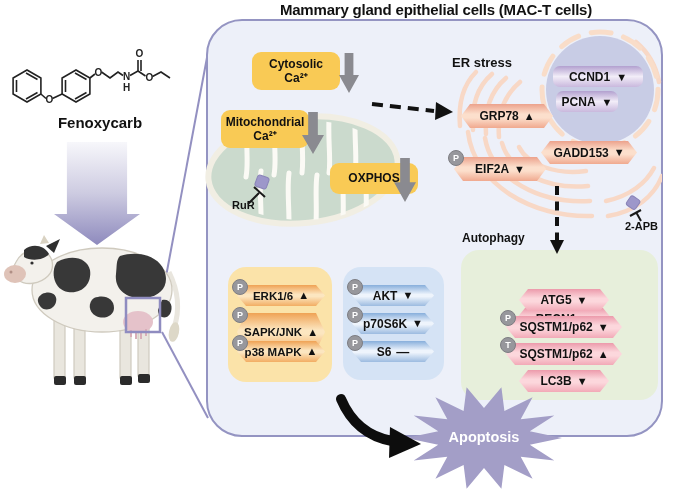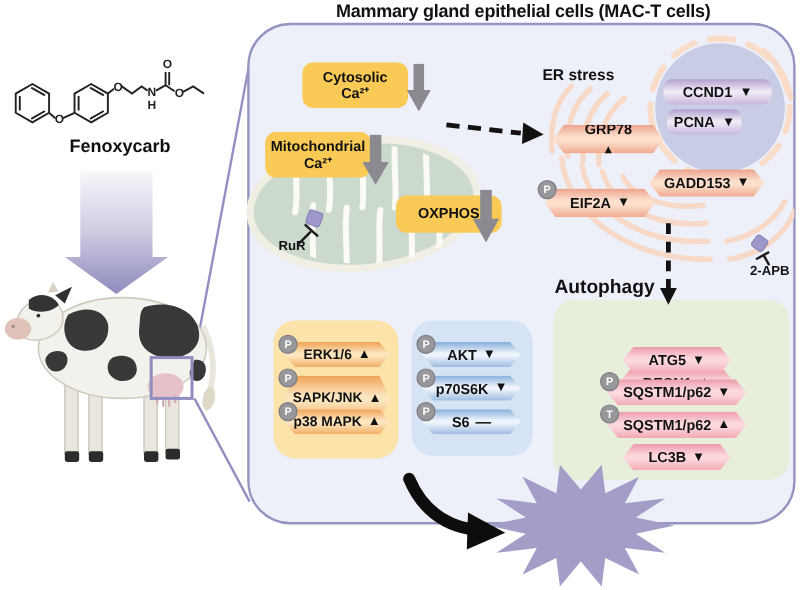--- a/index.html
+++ b/index.html
@@ -164,21 +164,21 @@
 
   <div class="abs purplep" style="left:553px;top:66px;width:90px;height:21px;">
     <span>CCND1</span>
     <span class="tri" style="font-size:11px;">▼</span>
   </div>
   <div class="abs purplep" style="left:556px;top:91px;width:62px;height:21px;">
     <span>PCNA</span>
     <span class="tri" style="font-size:11px;">▼</span>
   </div>
 
-  <div class="abs pill salmon" style="left:461px;top:104px;width:92px;height:24px;flex-direction:column;">
+  <div class="abs pill salmon" style="left:461px;top:104px;width:92px;height:24px;">
     <span>GRP78</span>
     <span class="tri">▲</span>
   </div>
   <div class="abs pill salmon" style="left:541px;top:141px;width:96px;height:23px;">
     <span>GADD153</span>
     <span class="tri">▼</span>
   </div>
   <div class="abs pill salmon" style="left:454px;top:157px;width:92px;height:24px;">
     <span>EIF2A</span>
     <span class="tri">▼</span>
@@ -212,21 +212,21 @@
     <span>p70S6K</span>
     <span class="tri">▼</span>
   </div>
   <div class="abs mod" style="left:347px;top:307px;">P</div>
   <div class="abs pill bluep" style="left:352px;top:341px;width:82px;height:21px;">
     <span>S6</span>
     <span class="tri" style="font-size:13px;">—</span>
   </div>
   <div class="abs mod" style="left:347px;top:335px;">P</div>
 
-  <div class="abs lbl" style="left:462px;top:231px;font-size:16px;">Autophagy</div>
+  <div class="abs lbl" style="left:462px;top:231px;font-size:12px;">Autophagy</div>
   <div class="abs groupbox" style="left:461px;top:250px;width:197px;height:150px;background:#e7efdb;"></div>
   <div class="abs pill pinkp" style="left:516px;top:261px;width:96px;height:22px;margin-top:47px;">
     <span>BECN1</span>
     <span class="tri">▲</span>
   </div>
   <div class="abs pill pinkp" style="left:519px;top:289px;width:90px;height:22px;">
     <span>ATG5</span>
     <span class="tri">▼</span>
   </div>
   <div class="abs pill pinkp" style="left:506px;top:316px;width:116px;height:22px;">
@@ -240,20 +240,21 @@
   </div>
   <div class="abs mod" style="left:500px;top:337px;">T</div>
   <div class="abs pill pinkp" style="left:519px;top:370px;width:90px;height:22px;">
     <span>LC3B</span>
     <span class="tri">▼</span>
   </div>
 
   <svg class="abs" style="left:403px;top:384px;" width="162" height="108" viewBox="0 0 162 108">
     <polygon fill="#a39ec7" points="159,54 126.8,60.7 151.3,76.6 117.7,72.7 129.6,94.7 101.4,81 98.4,104.7 81,84 63.6,104.7 60.6,81 32.4,94.7 44.3,72.7 10.7,76.6 35.2,60.7 3,54 35.2,47.3 10.7,31.4 44.3,35.3 32.4,13.3 60.6,27 63.6,3.3 81,24 98.4,3.3 101.4,27 129.6,13.3 117.7,35.3 151.3,31.4 126.8,47.3"></polygon>
   </svg>
+  <div class="abs star-label" style="left:414px;top:429px;width:140px;">Apoptosis</div>
 
   <svg class="abs" style="left:0;top:0;pointer-events:none;" width="676" height="492">
     <path d="M372,104 L434,111" stroke="#111" stroke-width="4" stroke-dasharray="11 7" fill="none"></path>
     <polygon points="436,102 453,112 435,120" fill="#111"></polygon>
     <path d="M557,186 L557,240" stroke="#111" stroke-width="4" stroke-dasharray="9 6.5" fill="none"></path>
     <polygon points="550,240 564,240 557,254" fill="#111"></polygon>
     <g>
       <rect x="256" y="176" width="12" height="12" rx="2.5" fill="#9d97ca" stroke="#8a84b8" transform="rotate(20 262 182)"></rect>
       <path d="M248,204 L259,193 M254,187 L265,197" stroke="#1a1a1a" stroke-width="2" fill="none"></path>
     </g>

